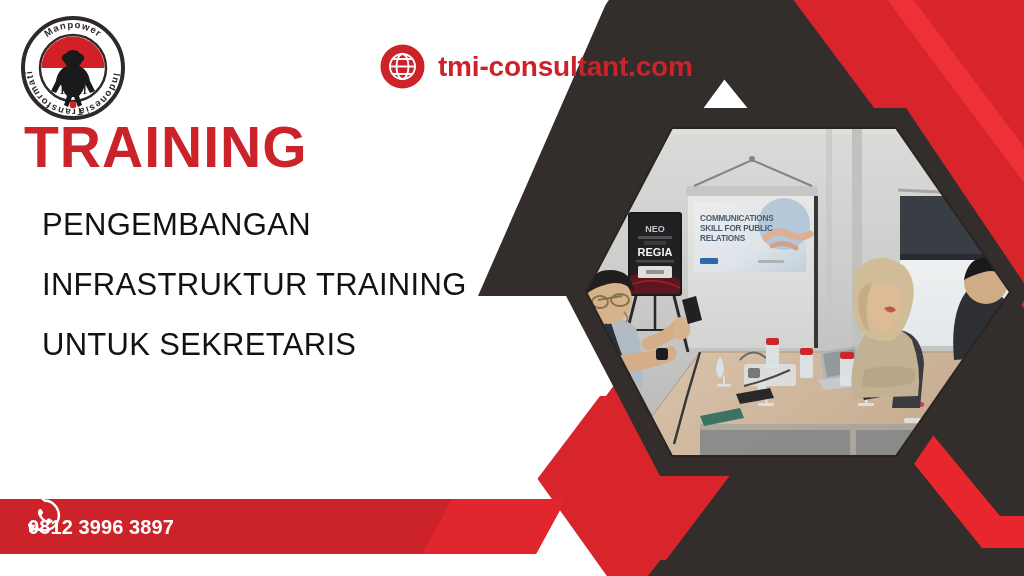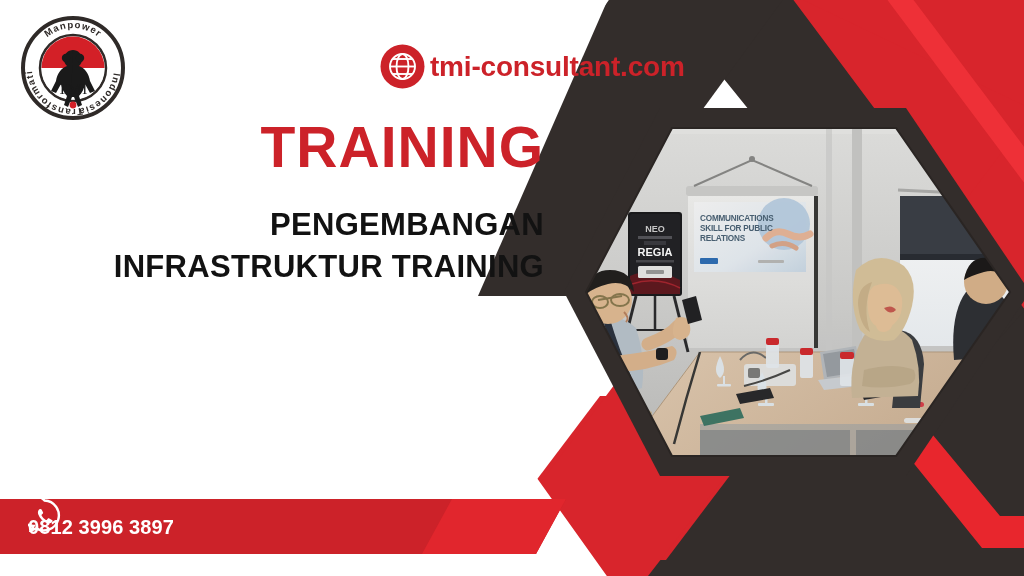--- a/index.html
+++ b/index.html
@@ -20,40 +20,40 @@
 
   
   .logo-wrap{
     position:absolute;left:17px;top:12px;width:112px;height:112px;
   }
   .logo-wrap svg{display:block;width:112px;height:112px;}
 
   
   .site-line{
     position:absolute;left:380px;top:44px;
-    display:flex;align-items:center;gap:5px;
+    display:flex;align-items:center;gap:13px;
   }
   .globe{width:45px;height:45px;flex:none;display:block;}
   .site-text{
     font-size:28px;font-weight:bold;color:#cc2229;
     letter-spacing:-0.2px;white-space:nowrap;line-height:1;
   }
 
   
   .headline-block{
     position:absolute;left:24px;top:118px;width:520px;
-    text-align:right;
+    text-align:left;
   }
   .headline{
     font-size:57px;font-weight:bold;color:#cc2229;
     letter-spacing:1px;line-height:1.05;margin:0 0 26px 0;
   }
   .subline{
-    font-size:31px;font-weight:bold;color:#121212;
-    letter-spacing:0.3px;line-height:1.36;margin:0;
+    font-size:31px;font-weight:normal;color:#121212;
+    letter-spacing:0.3px;line-height:1.36;margin:18px;
   }
 
   
   .footer-bar{
     position:absolute;left:0;top:499px;width:566px;height:55px;
   }
   .footer-bar svg{position:absolute;inset:0;display:block;}
   .footer-items{
     position:absolute;left:28px;top:0;height:55px;
     display:flex;align-items:center;gap:26px;
@@ -351,20 +351,21 @@
         <line x1="12.6" y1="30" x2="32.4" y2="30"></line>
       </g>
     </svg>
     <span class="site-text">tmi-consultant.com</span>
   </div>
 
   <div class="headline-block">
     <h1 class="headline">TRAINING</h1>
     <p class="subline">PENGEMBANGAN</p>
     <p class="subline">INFRASTRUKTUR TRAINING</p>
+    <p class="subline">UNTUK SEKRETARIS</p>
   </div>
 
   <div class="footer-bar">
     <svg viewBox="0 0 566 55" width="566" height="55" preserveAspectRatio="none" xmlns="http://www.w3.org/2000/svg">
       <polygon points="0,0 566,0 536,55 0,55" fill="#cc2229"></polygon>
       <polygon points="452,0 566,0 536,55 422,55" fill="#e1262d"></polygon>
     </svg>
     <div class="footer-items">
       <div class="contact">
         <svg viewBox="0 0 33 33" xmlns="http://www.w3.org/2000/svg">

